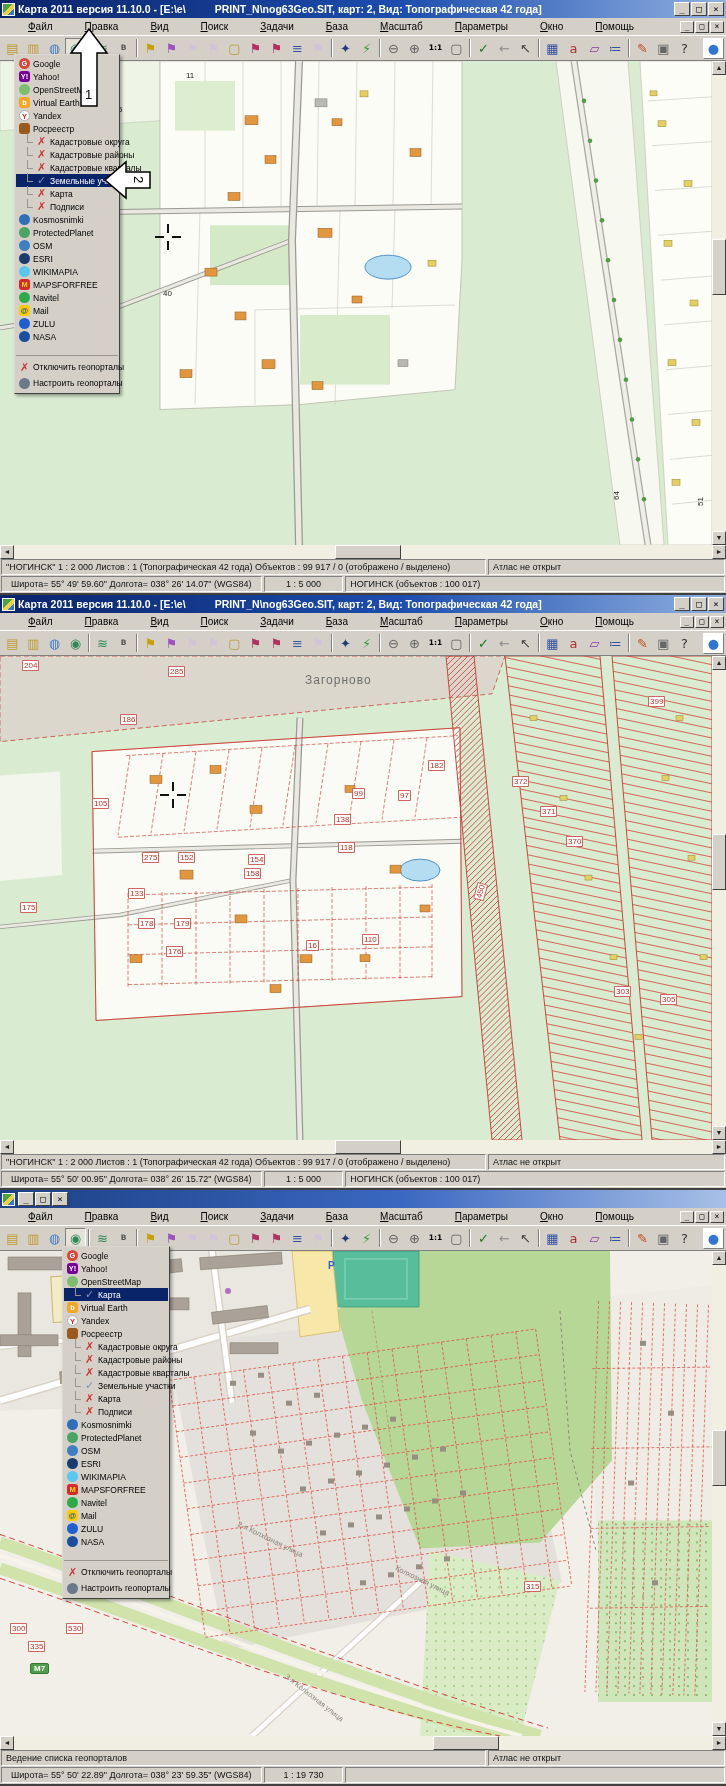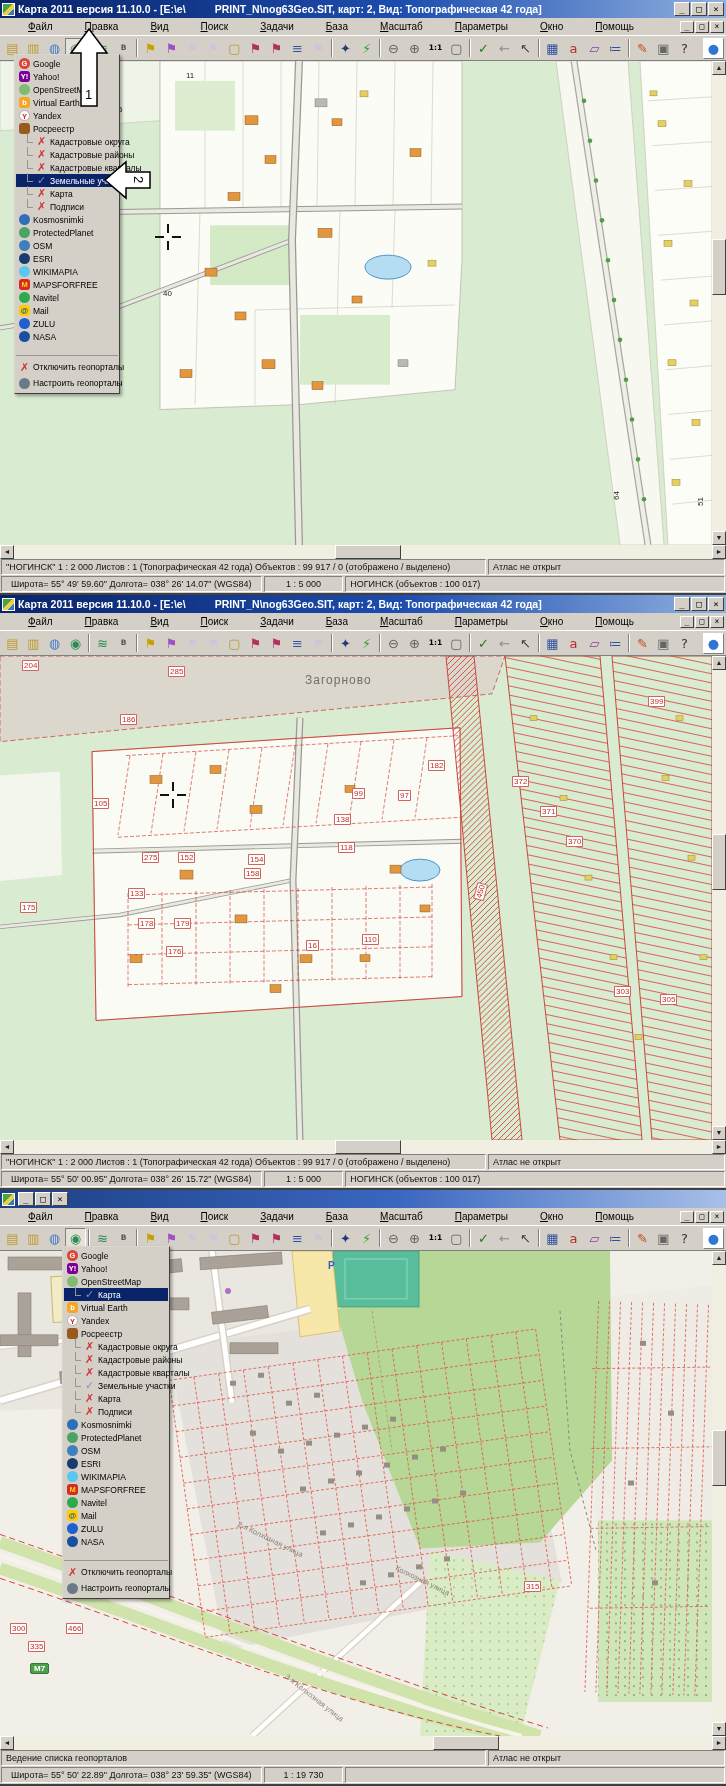--- a/index.html
+++ b/index.html
@@ -998,21 +998,21 @@
         <rect x="640" y="90" width="6" height="5"></rect>
           <rect x="668" y="160" width="6" height="5"></rect>
         <rect x="628" y="230" width="6" height="5"></rect>
           <rect x="652" y="330" width="6" height="5"></rect>
       </g>
       <path d="M372,60 L392,200" stroke="#b8a06a" stroke-width="1" stroke-dasharray="3,2" fill="none"></path>
       <path d="M560,60 L570,200 L596,300" stroke="#8a8378" stroke-width="1" stroke-dasharray="3,3" fill="none"></path>
     </svg>
     <div class="map-labels">
         <span class="map-label boxed" style="left: 10px; top: 372px;">300</span>
-        <span class="map-label boxed" style="left: 66px; top: 372px;">466</span>
+        <span class="map-label boxed" style="left: 66px; top: 372px;">530</span>
         <span class="map-label boxed" style="left: 28px; top: 390px;">335</span>
         <span class="map-label boxed" style="left: 524px; top: 330px;">315</span>
         <span class="map-label badge" style="left: 30px; top: 412px;">М7</span>
         <span class="map-label parking" style="left: 328px; top: 10px;">P</span>
         <span class="map-label street" style="left: 238px; top: 268px; transform: rotate(26deg);">2-я Колхозная улица</span>
         <span class="map-label street" style="left: 396px; top: 312px; transform: rotate(26deg);">Колхозная улица</span>
         <span class="map-label street" style="left: 286px; top: 420px; transform: rotate(38deg);">3-я Колхозная улица</span>
       </div>
   </div>
   <div class="vscroll">

